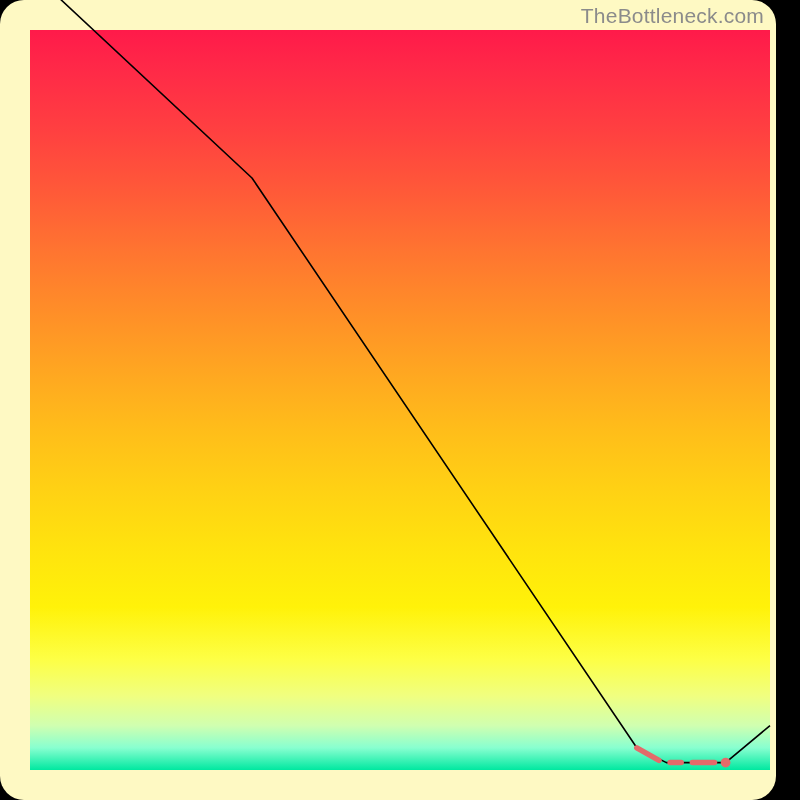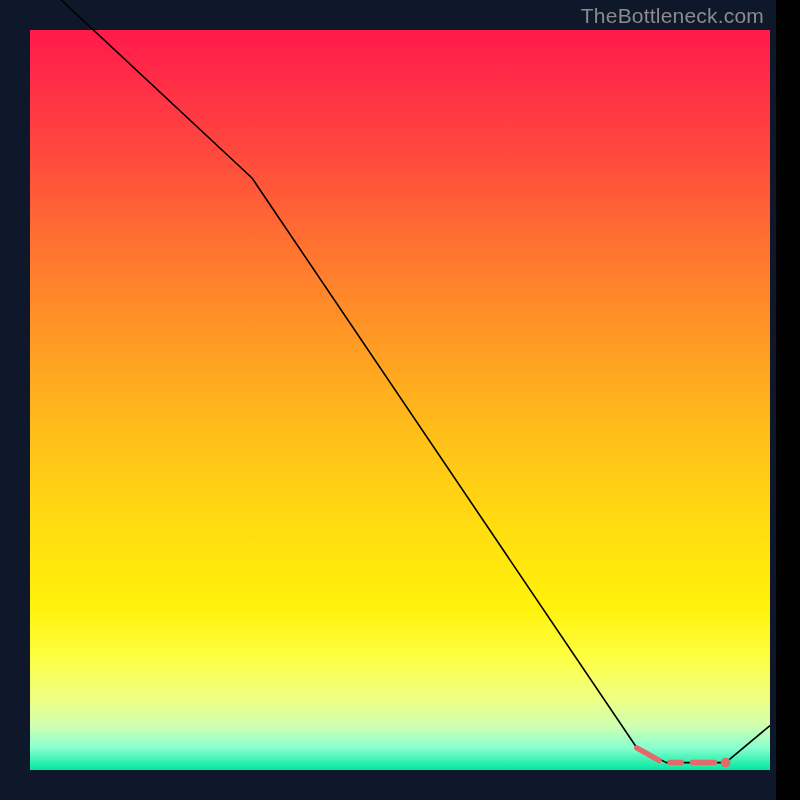--- a/index.html
+++ b/index.html
@@ -8,21 +8,22 @@
     width: 800px;
     height: 800px;
     overflow: hidden;
     background: #000;
     font-family: Arial, Helvetica, sans-serif;
   }
   .frame {
     position: relative;
     width: 776px;
     height: 800px;
-    background: #0f172a;
+    background: #fef9c3;
+    border-radius: 24px;
   }
   .plot {
     position: absolute;
     left: 30px;
     top: 30px;
     width: 740px;
     height: 740px;
     background: linear-gradient(
       to bottom,
       #ff1a4a 0%,

